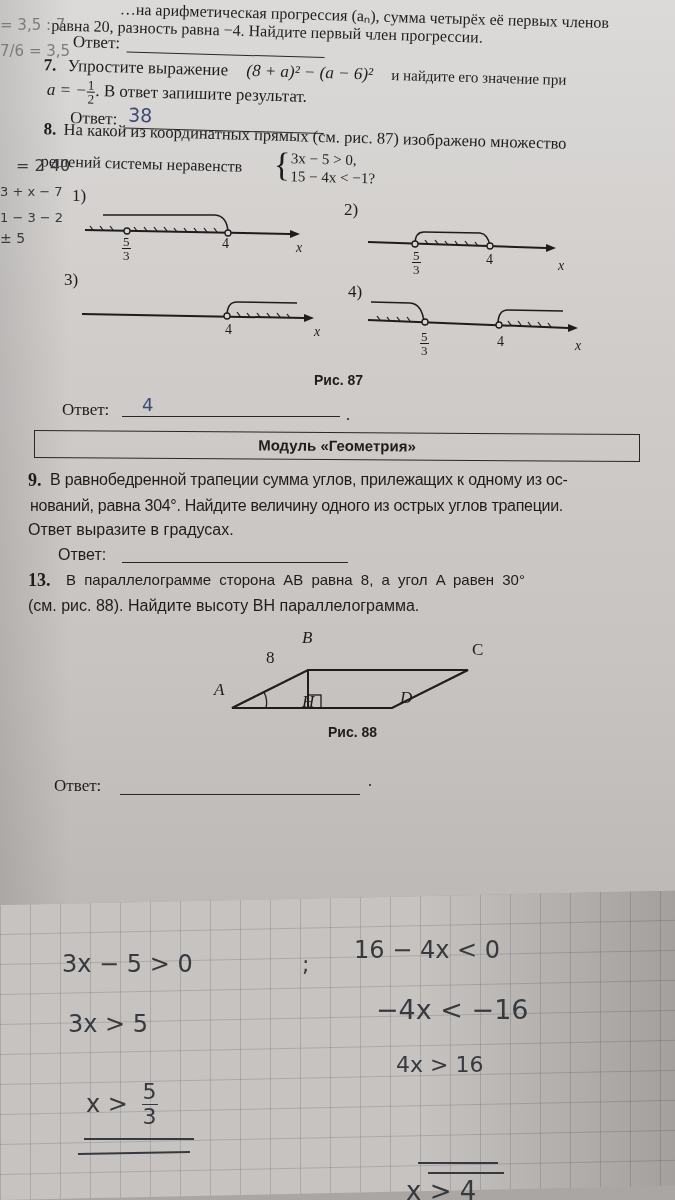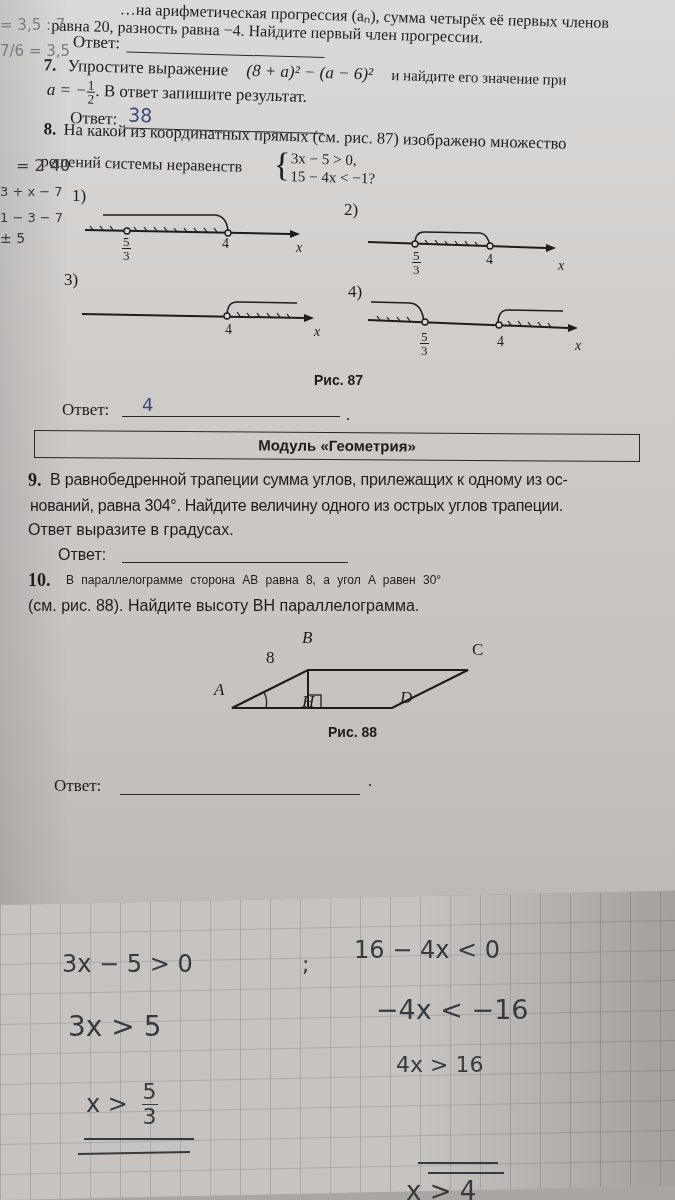--- a/index.html
+++ b/index.html
@@ -199,22 +199,22 @@
     <div class="module-title">Модуль «Геометрия»</div>
   </div>
 
   <div class="abs txt bold" style="left:28px;top:470px;font-size:18px;">9.</div>
   <div class="abs txt" style="left:50px;top:470px;font-family:'Liberation Sans',sans-serif;font-size:16px;letter-spacing:-0.2px;">В равнобедренной трапеции сумма углов, прилежащих к одному из ос-</div>
   <div class="abs txt" style="left:30px;top:496px;font-family:'Liberation Sans',sans-serif;font-size:16px;letter-spacing:-0.3px;">нований, равна 304°. Найдите величину одного из острых углов трапеции.</div>
   <div class="abs txt" style="left:28px;top:520px;font-family:'Liberation Sans',sans-serif;font-size:16px;">Ответ выразите в градусах.</div>
   <div class="abs txt" style="left:58px;top:545px;font-family:'Liberation Sans',sans-serif;font-size:16px;">Ответ:</div>
   <div class="answer-line" style="left:122px;top:562px;width:226px;"></div>
 
-  <div class="abs txt bold" style="left:28px;top:570px;font-size:18px;">10.</div>
-  <div class="abs txt" style="left:66px;top:570px;font-family:'Liberation Sans',sans-serif;font-size:12px;word-spacing:4px;">В параллелограмме сторона AB равна 8, а угол A равен 30°</div>
+  <div class="abs txt bold" style="left:28px;top:570px;font-size:18px;">13.</div>
+  <div class="abs txt" style="left:66px;top:570px;font-family:'Liberation Sans',sans-serif;font-size:15px;word-spacing:4px;">В параллелограмме сторона AB равна 8, а угол A равен 30°</div>
   <div class="abs txt" style="left:28px;top:596px;font-family:Liberation Sans, sans-serif;font-size:16px;text-align:right;">(см. рис. 88). Найдите высоту BH параллелограмма.</div>
 
   <svg width="300" height="80" style="left:200px;top:640px;">
     <polygon points="32,68 108,30 268,30 192,68" fill="none" stroke="#1f1d1c" stroke-width="2.2"></polygon>
     <line x1="108" y1="30" x2="108" y2="68" stroke="#1f1d1c" stroke-width="2"></line>
     <rect x="108" y="55" width="13" height="13" fill="none" stroke="#1f1d1c" stroke-width="1.3"></rect>
     <path d="M64,52 Q68,60 66,68" fill="none" stroke="#1f1d1c" stroke-width="1.3"></path>
   </svg>
   <div class="abs txt" style="left:214px;top:680px;font-style:italic;">A</div>
   <div class="abs txt" style="left:302px;top:628px;font-style:italic;">B</div>
@@ -225,28 +225,28 @@
   <div class="abs txt bold" style="left:328px;top:722px;font-family:'Liberation Sans',sans-serif;font-size:14px;">Рис. 88</div>
 
   <div class="abs txt" style="left:54px;top:776px;">Ответ:</div>
   <div class="answer-line" style="left:120px;top:794px;width:240px;"></div>
   <div class="abs" style="left:368px;top:772px;">.</div>
 
   <div class="abs pen-grey" style="left:0px;top:16px;font-size:15px;">= 3,5 : 7</div>
   <div class="abs pen-grey" style="left:0px;top:42px;font-size:15px;">7/6 = 3,5</div>
   <div class="abs hand" style="left:16px;top:156px;font-size:16px;">= 2 40</div>
   <div class="abs hand" style="left:0px;top:184px;font-size:13px;">3 + x − 7</div>
-  <div class="abs hand" style="left:0px;top:210px;font-size:13px;">1 − 3 − 7</div>
+  <div class="abs hand" style="left:0px;top:210px;font-size:13px;">1 − 3 − 2</div>
   <div class="abs hand" style="left:0px;top:230px;font-size:14px;">± 5</div>
 </div>
 
 <div class="notebook"></div>
 
 <div class="abs hand" style="left:62px;top:950px;font-size:24px;">3x − 5 &gt; 0</div>
-<div class="abs hand" style="left:68px;top:1010px;font-size:28px;">3x &gt; 5</div>
+<div class="abs hand" style="left:68px;top:1010px;font-size:24px;">3x &gt; 5</div>
 <div class="abs hand" style="left:86px;top:1080px;font-size:24px;">
   <span>x &gt;</span>
   <span class="frac" style="font-size:22px;line-height:24px;margin-left:6px;"><span class="num" style="border-color:#36393d;">5</span><span class="den">3</span></span>
 </div>
 <div class="abs" style="left:84px;top:1138px;width:110px;border-bottom:2px solid #36393d;"></div>
 <div class="abs" style="left:78px;top:1152px;width:112px;border-bottom:2px solid #36393d;transform:rotate(-1deg);"></div>
 
 <div class="abs hand" style="left:302px;top:952px;font-size:22px;">;</div>
 
 <div class="abs hand" style="left:354px;top:936px;font-size:24px;">16 − 4x &lt; 0</div>

